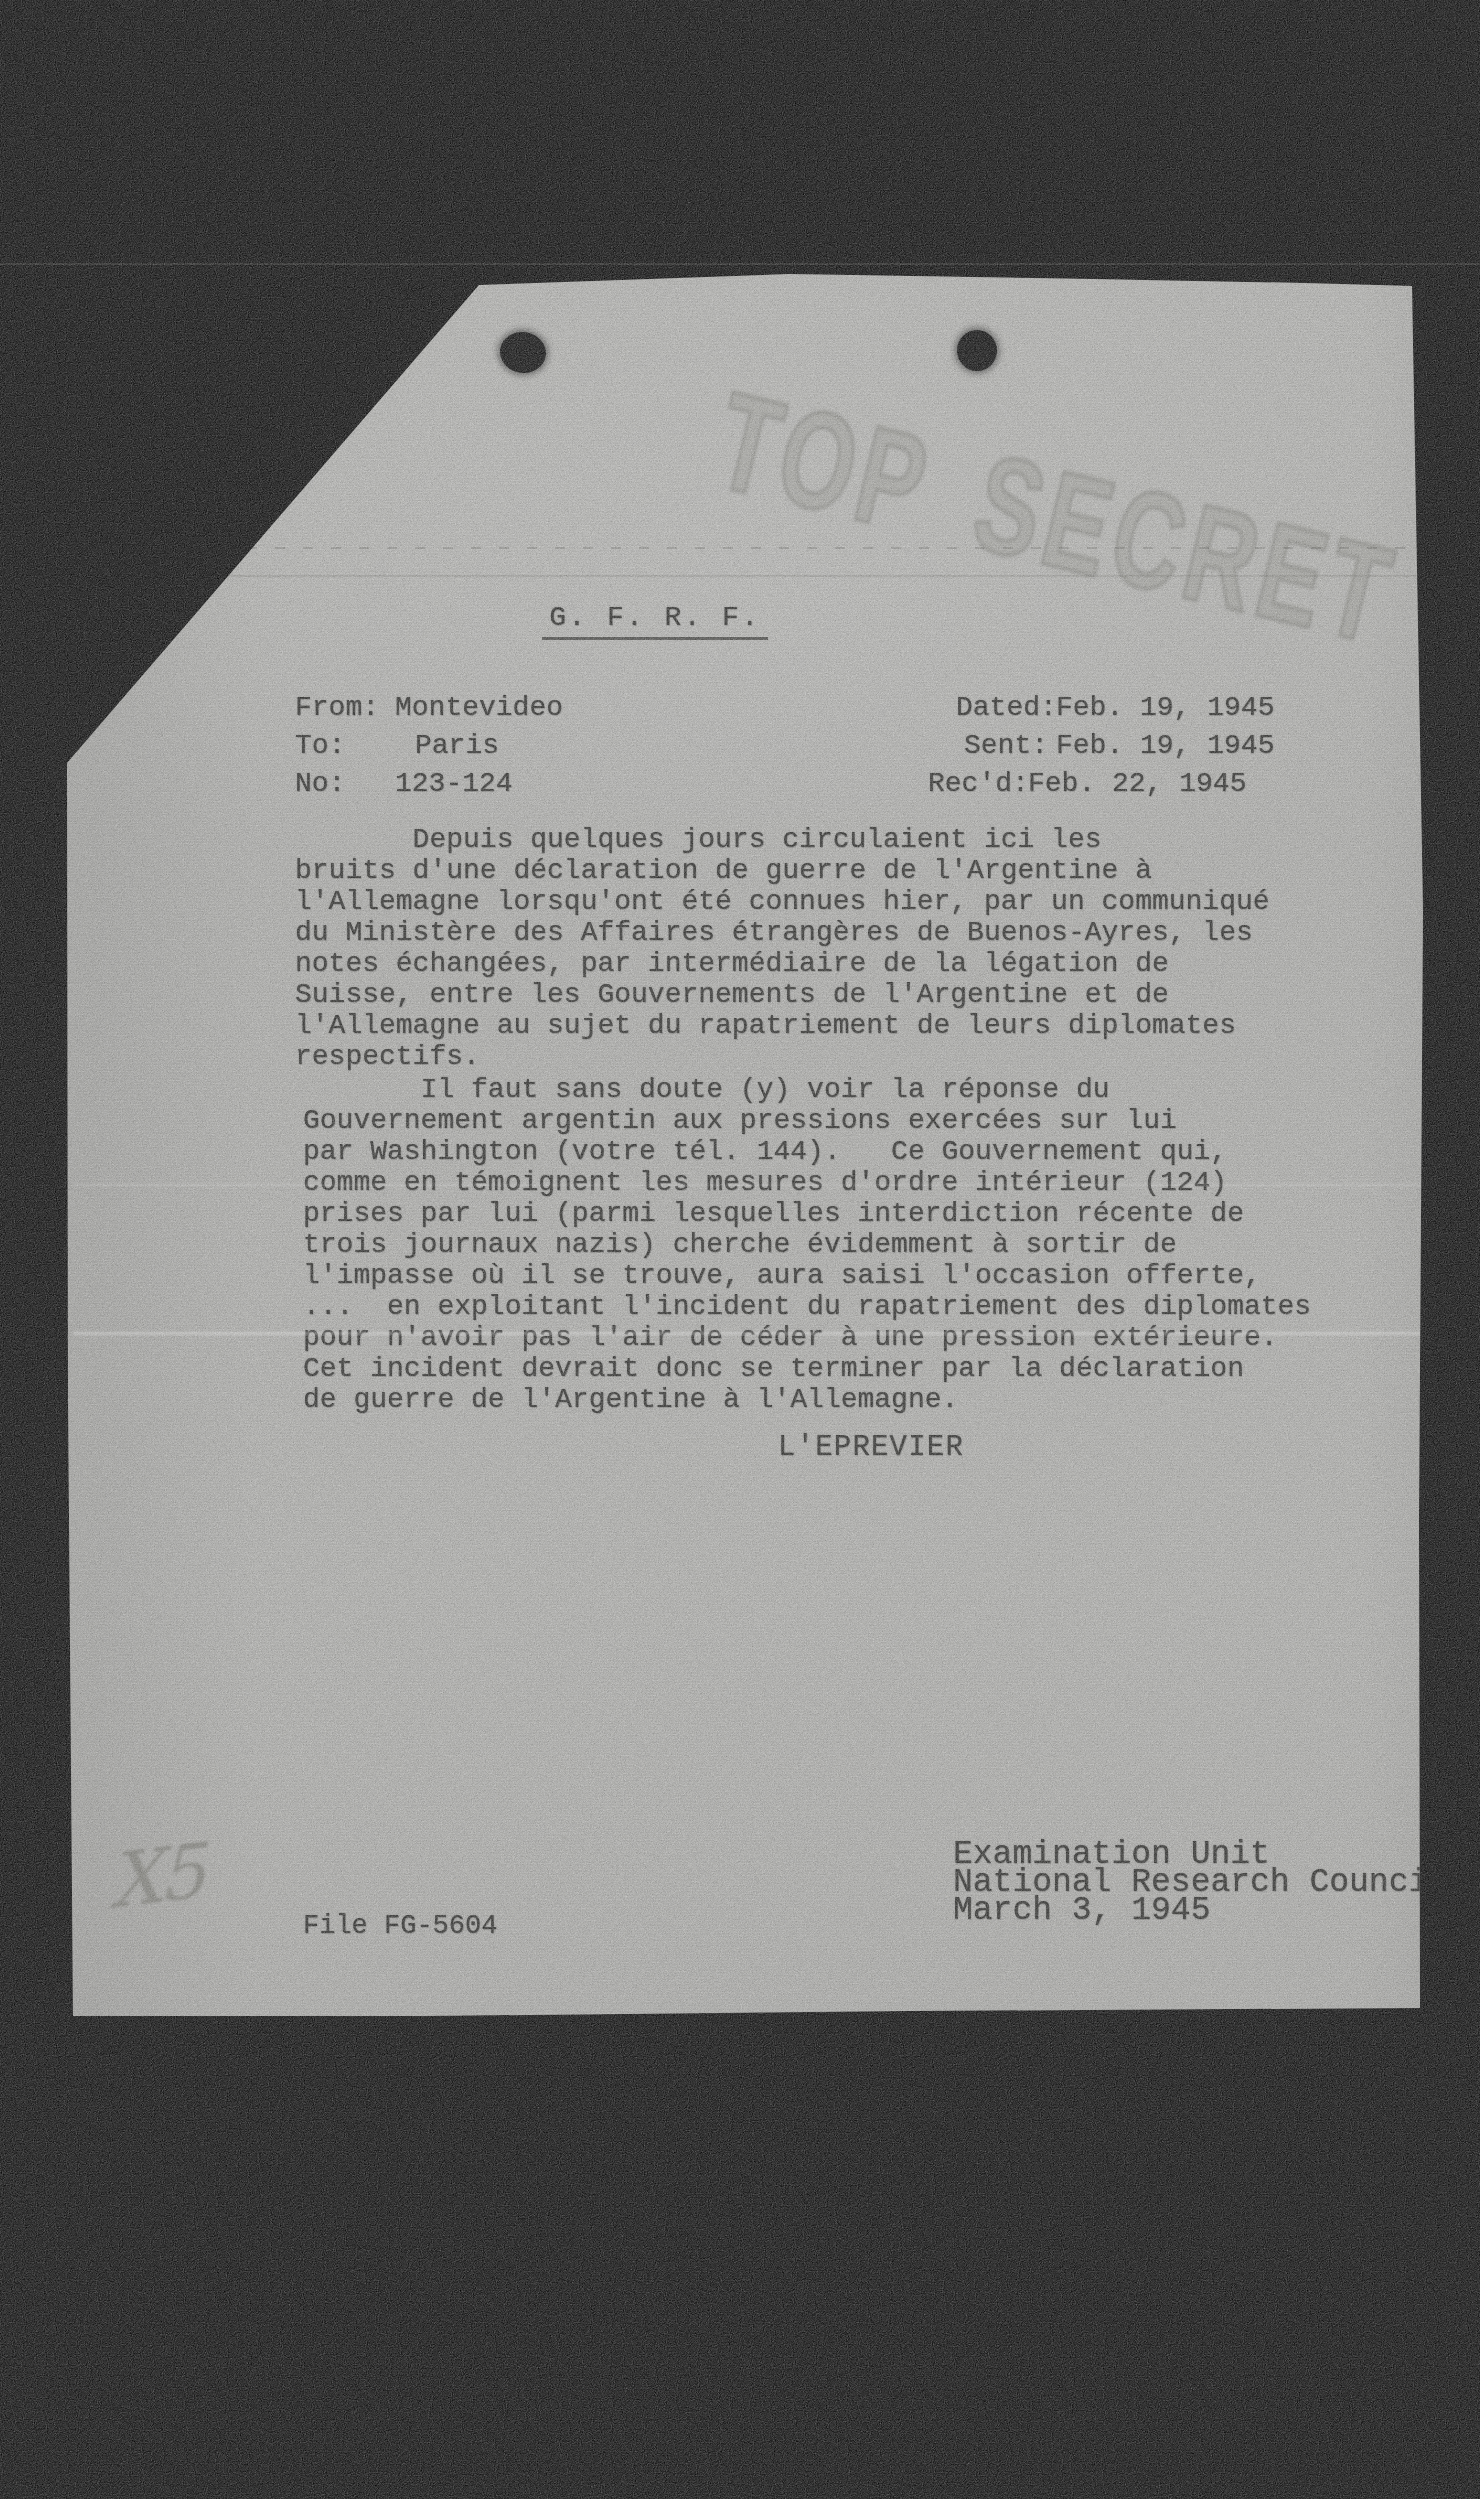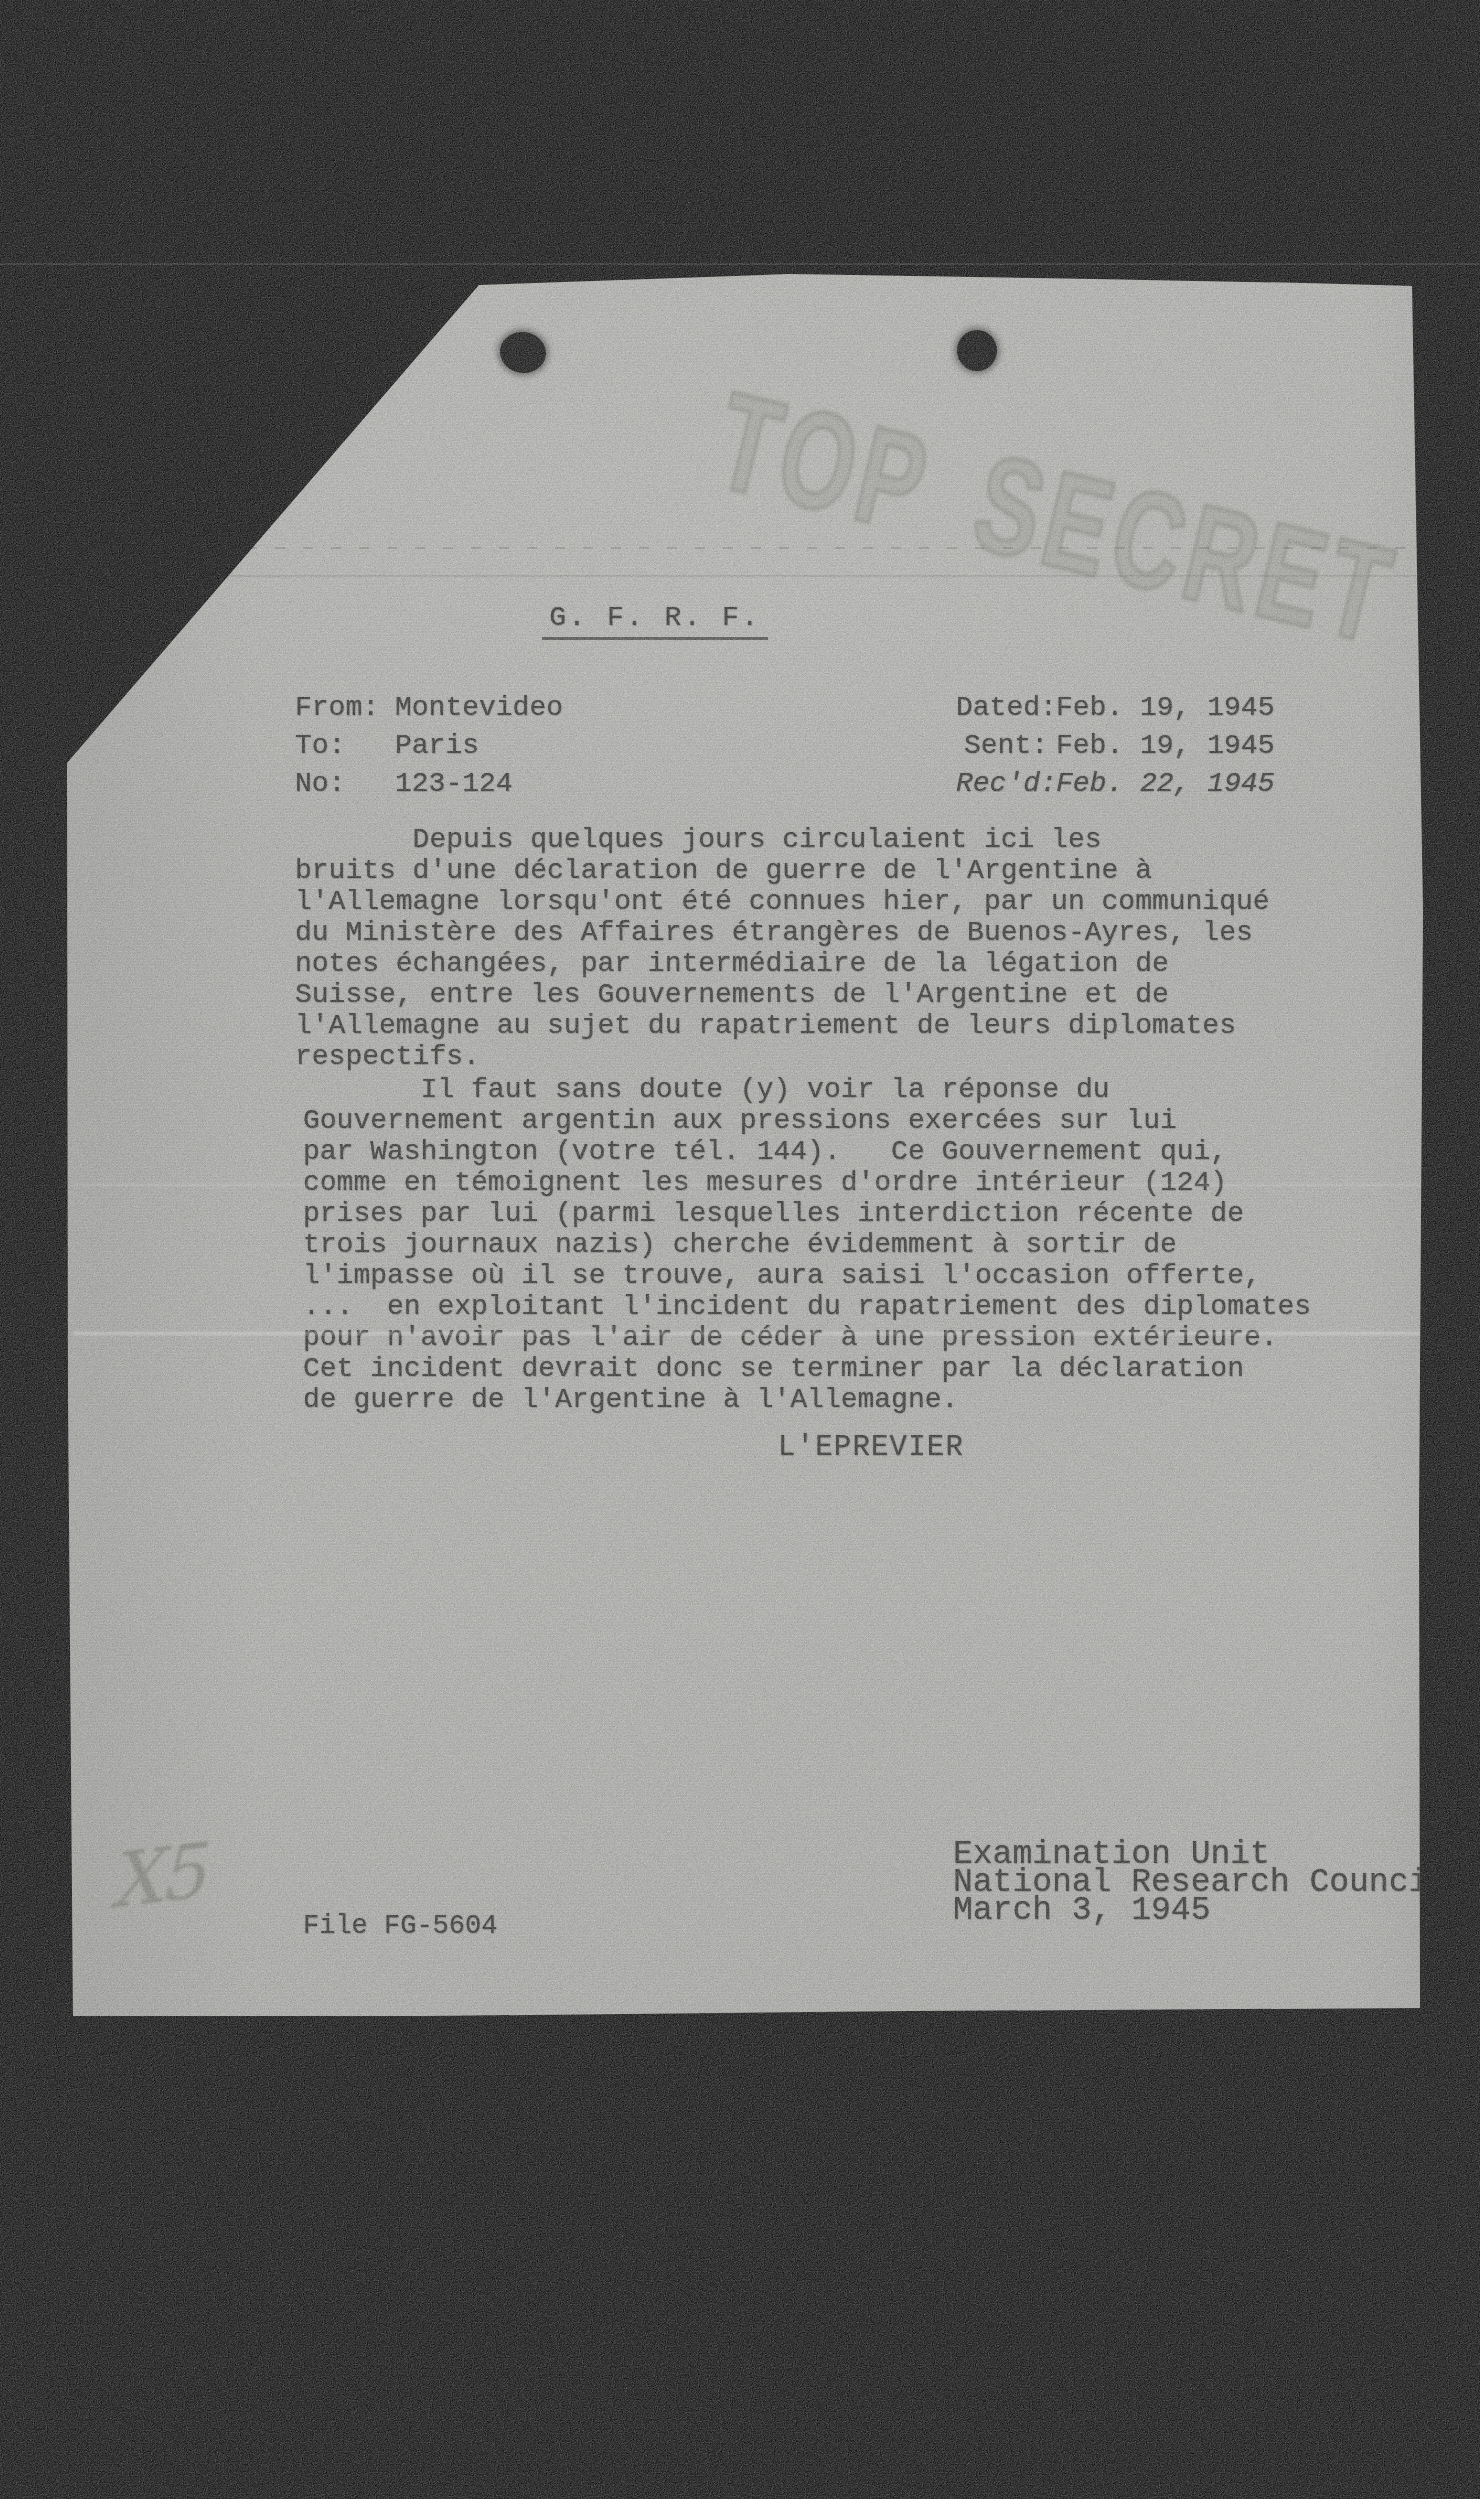--- a/index.html
+++ b/index.html
@@ -117,38 +117,38 @@
     <div class="hole right"></div>
 
     <div class="stamp">TOP SECRET</div>
 
     <div class="typed doc-title">G. F. R. F.</div>
 
     <div class="typed meta-row" style="left:295px;top:692px;">
       <span class="lbl">From:</span>
       <span class="val">Montevideo</span>
     </div>
-    <div class="typed meta-row" style="left:295px;top:730px;">
+    <div class="typed meta-row" style="left:295px;top:730px;gap:20px;">
       <span class="lbl">To:</span>
       <span class="val">Paris</span>
     </div>
     <div class="typed meta-row" style="left:295px;top:768px;">
       <span class="lbl">No:</span>
       <span class="val">123-124</span>
     </div>
 
     <div class="typed meta-row" style="left:956px;top:692px;">
       <span class="lbl">Dated:</span>
       <span class="val">Feb. 19, 1945</span>
     </div>
     <div class="typed meta-row" style="left:956px;top:730px;text-align:center;">
       <span class="lbl">Sent:</span>
       <span class="val">Feb. 19, 1945</span>
     </div>
-    <div class="typed meta-row" style="left:956px;top:768px;font-style:italic;">
+    <div class="typed meta-row" style="left:928px;top:768px;">
       <span class="lbl">Rec'd:</span>
       <span class="val">Feb. 22, 1945</span>
     </div>
 
     <div class="typed para p1">       Depuis quelques jours circulaient ici les
 bruits d'une déclaration de guerre de l'Argentine à
 l'Allemagne lorsqu'ont été connues hier, par un communiqué
 du Ministère des Affaires étrangères de Buenos-Ayres, les
 notes échangées, par intermédiaire de la légation de
 Suisse, entre les Gouvernements de l'Argentine et de

